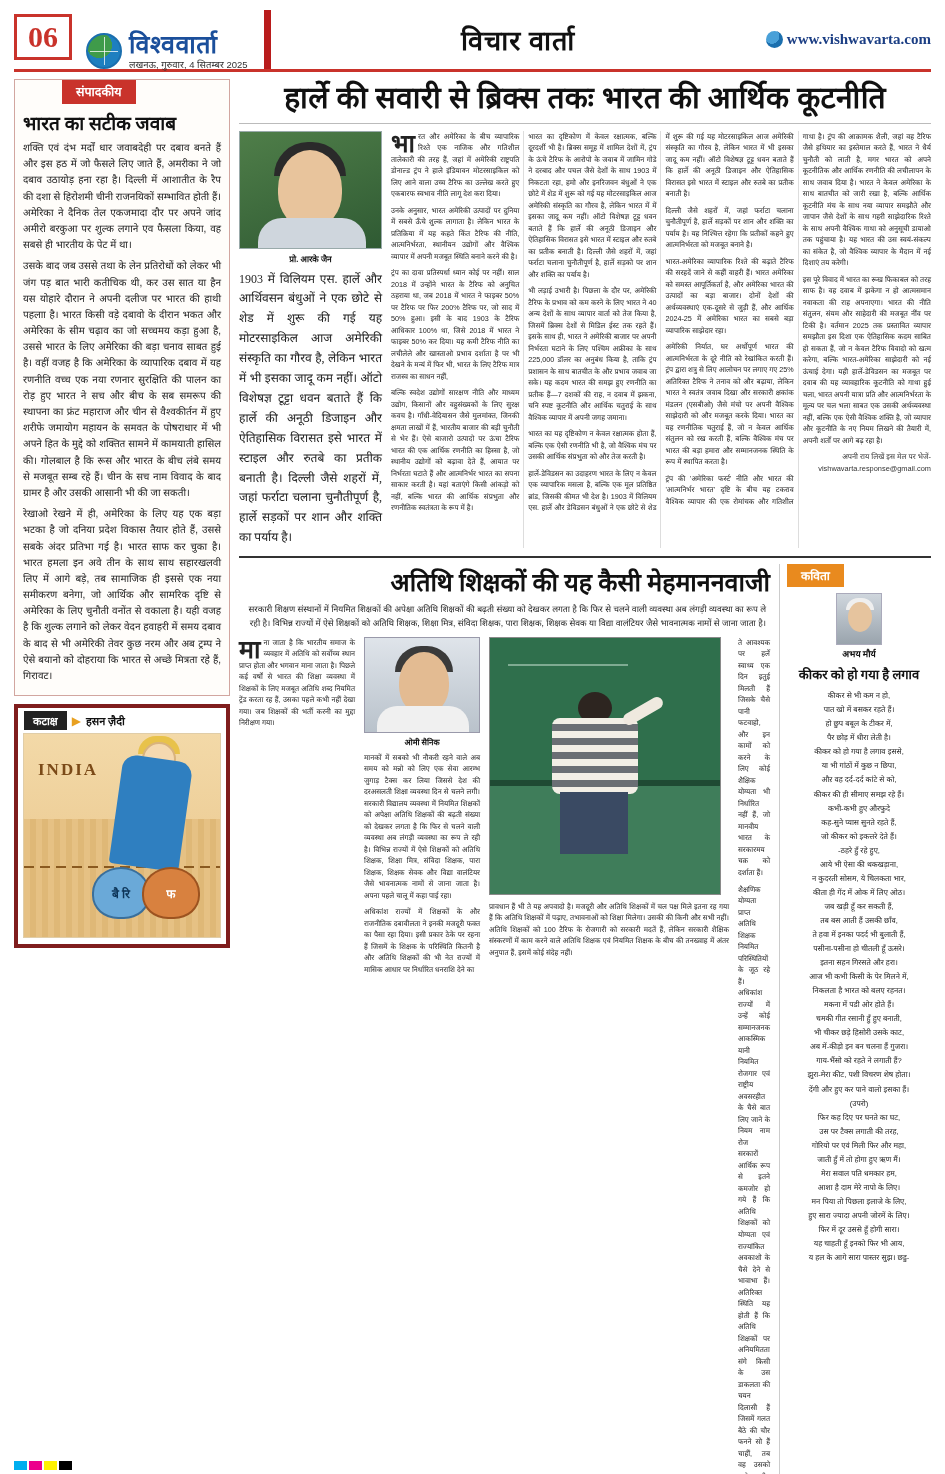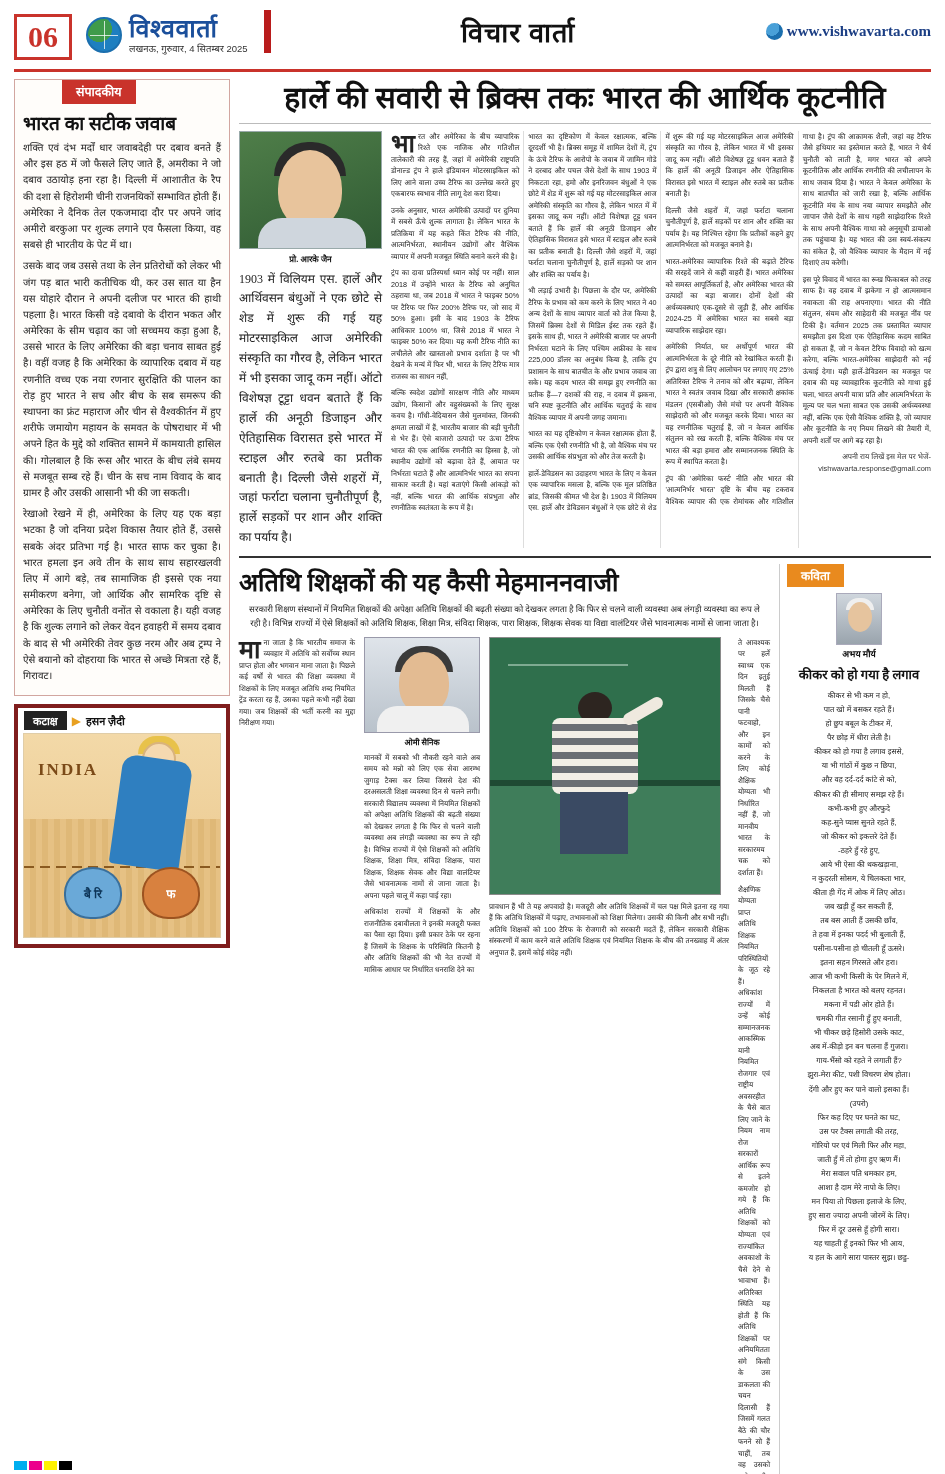--- a/index.html
+++ b/index.html
@@ -16,21 +16,21 @@
     width: 945px; height: 1474px;
     position: relative;
     padding: 10px 14px 0 14px;
   }
 
   
   .masthead {
     display: flex; align-items: stretch;
     height: 62px;
     border-bottom: 3px solid #c9332b;
-    padding-bottom: 16px;
+    padding-bottom: 0;
   }
   .pageno {
     width: 58px; height: 46px;
     border: 3px solid #c9332b;
     color: #c9332b;
     font-size: 30px; font-weight: bold;
     display: flex; align-items: center; justify-content: center;
     margin-top: 4px;
     font-family: "Liberation Serif", serif;
   }
@@ -140,21 +140,21 @@
     position:absolute; right:40px; top:2px; width:42px;height:18px;
     background:#e8c24a; border-radius:20px 20px 0 0;
   }
   .cartoon .bag1, .cartoon .bag2 {
     position:absolute; bottom:18px; width:58px; height:52px; border-radius:50% 50% 45% 45%;
     background:#6aa9d8; border:2px solid #3a6f9b;
     display:flex;align-items:center;justify-content:center;
     color:#0d3558; font-weight:bold; font-size:12px;
     font-family:"Liberation Serif", serif;
   }
-  .cartoon .bag1 { left:40px; }
+  .cartoon .bag1 { left:68px; }
   .cartoon .bag2 { left:118px; background:#d8813f; border-color:#9c5320; color:#fff; }
   .cartoon .crack {
     position:absolute; left:0; right:0; bottom:34%; height:2px;
     background:repeating-linear-gradient(90deg,#8a5a20 0 10px, transparent 10px 16px);
   }
 
   
   .lead-head {
     font-family:"Liberation Serif", serif;
     font-size: 30px; font-weight:bold; text-align:center; color:#111;
@@ -199,25 +199,25 @@
     padding:2px 3px 0 0; font-family:"Liberation Serif", serif;
   }
   .sig {
     text-align:right; font-size:7.4px; line-height:1.5; color:#333; margin-top:4px;
   }
 
   
   .second { margin-top:8px; border-top:2px solid #333; padding-top:6px; }
   .second-head {
     font-family:"Liberation Serif", serif;
-    font-size:25px; font-weight:bold; text-align:left; color:#111;
+    font-size:25px; font-weight:bold; text-align:right; color:#111;
   }
   .second-standfirst {
-    font-size:8.6px; line-height:1.6; text-align:center; color:#222;
-    padding:5px 4px 6px 4px; font-family:Liberation Serif, serif;
+    font-size:8.6px; line-height:1.6; text-align:right; color:#222;
+    padding:5px 4px 6px 4px; font-family:Liberation Sans, sans-serif;
   }
   .second-grid { display:flex; gap:9px; }
   .s-col { font-size:7.2px; line-height:1.6; text-align:justify; color:#222; }
   .s-col p { margin:0 0 5px 0; }
   .s-auth { width:116px; }
   .s-auth-photo {
     width:116px; height:96px; background:linear-gradient(#dfe4ea,#b9c2cb);
     position:relative; overflow:hidden; border:1px solid #99a;
   }
   .s-auth-photo .face{ position:absolute; left:34px; top:14px; width:50px;height:62px;

